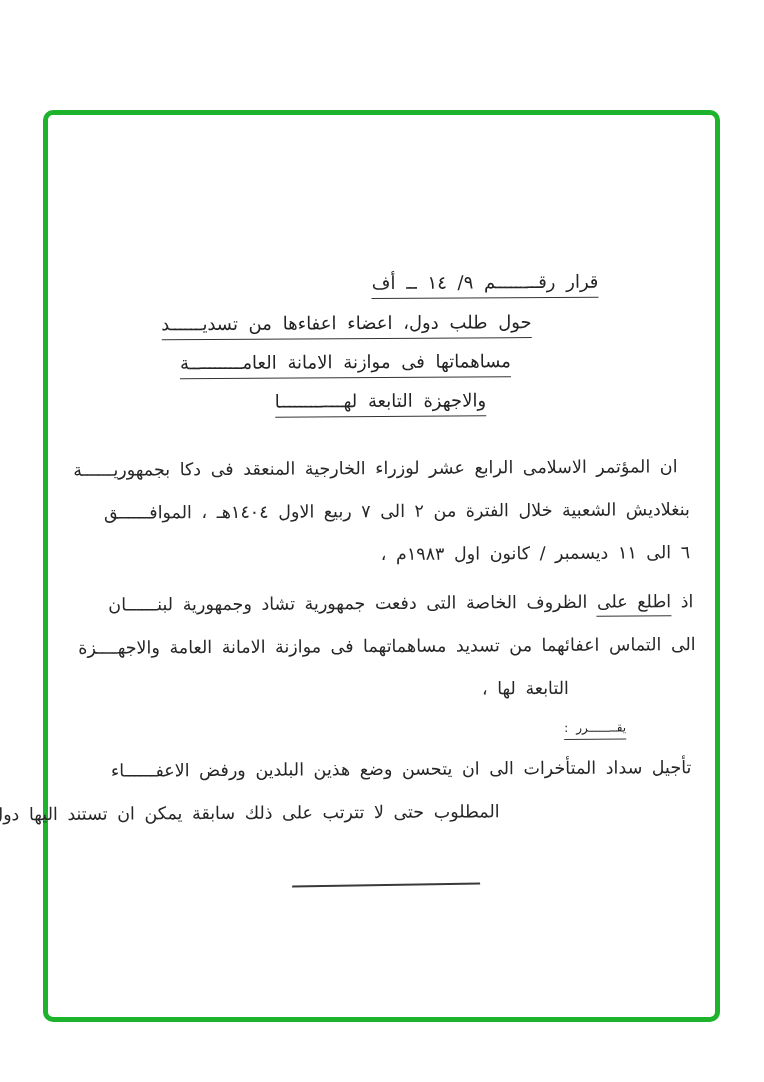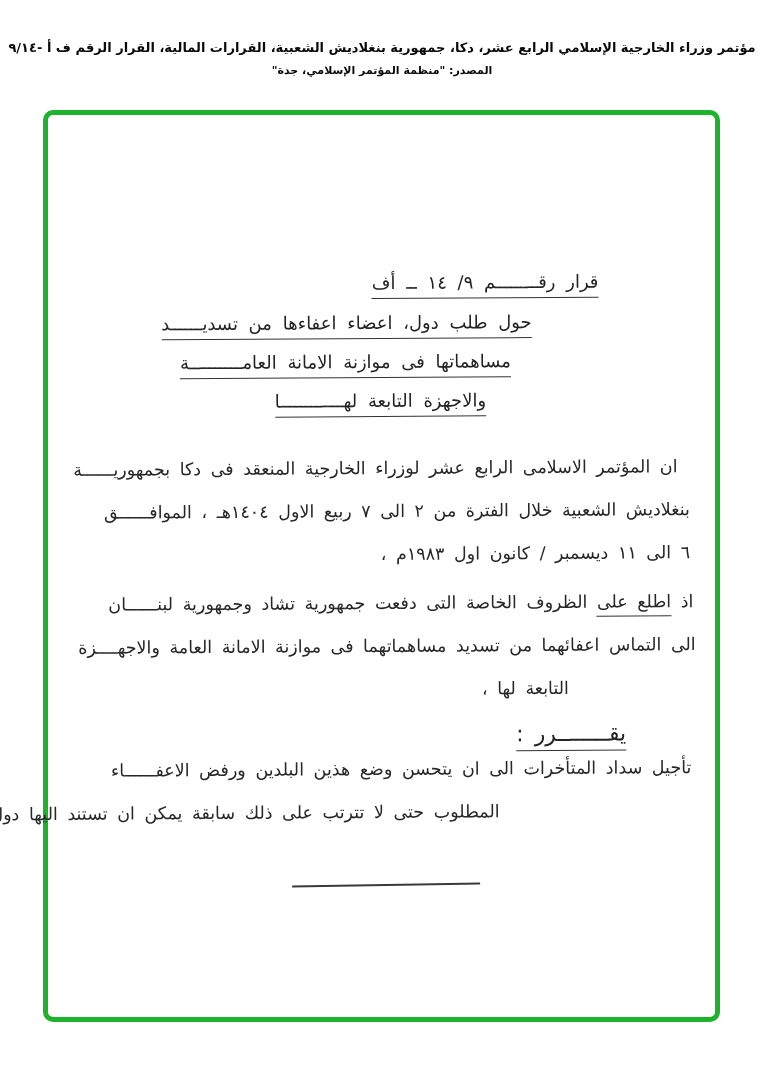--- a/index.html
+++ b/index.html
@@ -20,37 +20,33 @@
   }
   
   .scan{position:absolute;inset:0;direction:rtl;transform:rotate(-0.35deg);}
   .line{position:absolute;white-space:nowrap;font-size:17.5px;color:#272727;word-spacing:4px;}
   .t-line{
     position:absolute;white-space:nowrap;font-size:18px;color:#232323;word-spacing:5px;
     padding-bottom:5px;border-bottom:1.6px solid #343434;
   }
   .u-seg{border-bottom:1.6px solid #343434;padding-bottom:4px;margin-top:14px;}
   .dec{
-    position:absolute;white-space:nowrap;font-size:22px;color:#232323;
+    position:absolute;white-space:nowrap;font-size:12px;color:#232323;
     padding-bottom:4px;border-bottom:1.7px solid #343434;word-spacing:4px;
   }
   .divider{
     position:absolute;left:290px;top:884px;width:188px;height:2px;background:#3a3a3a;
     transform:rotate(-0.5deg);
   }
 </style>
 </head>
 <body>
 
 <div class="page">
 
-  <div class="top-header">
-    <div class="h1"><span>مؤتمر وزراء الخارجية الإسلامي الرابع عشر، دكا، جمهورية بنغلاديش الشعبية، القرارات المالية، القرار الرقم</span> <bdo dir="ltr">٩/١٤- أ ف</bdo></div>
-    <div class="h2">المصدر:  "منظمة المؤتمر الإسلامي، جدة"</div>
-  </div>
 
   <div class="frame"></div>
 
   <div class="scan">
 
     <div class="t-line" style="top:272px;right:164px;">قرار رقــــــــم ٩/ ١٤ ــ أف</div>
     <div class="t-line" style="top:312px;right:231px;">حول طلب دول، اعضاء اعفاءها من تسديــــــد</div>
     <div class="t-line" style="top:351px;right:252px;">مساهماتها فى موازنة الامانة العامــــــــــة</div>
     <div class="t-line" style="top:390px;right:277px;">والاجهزة التابعة لهــــــــــــا</div>
 

